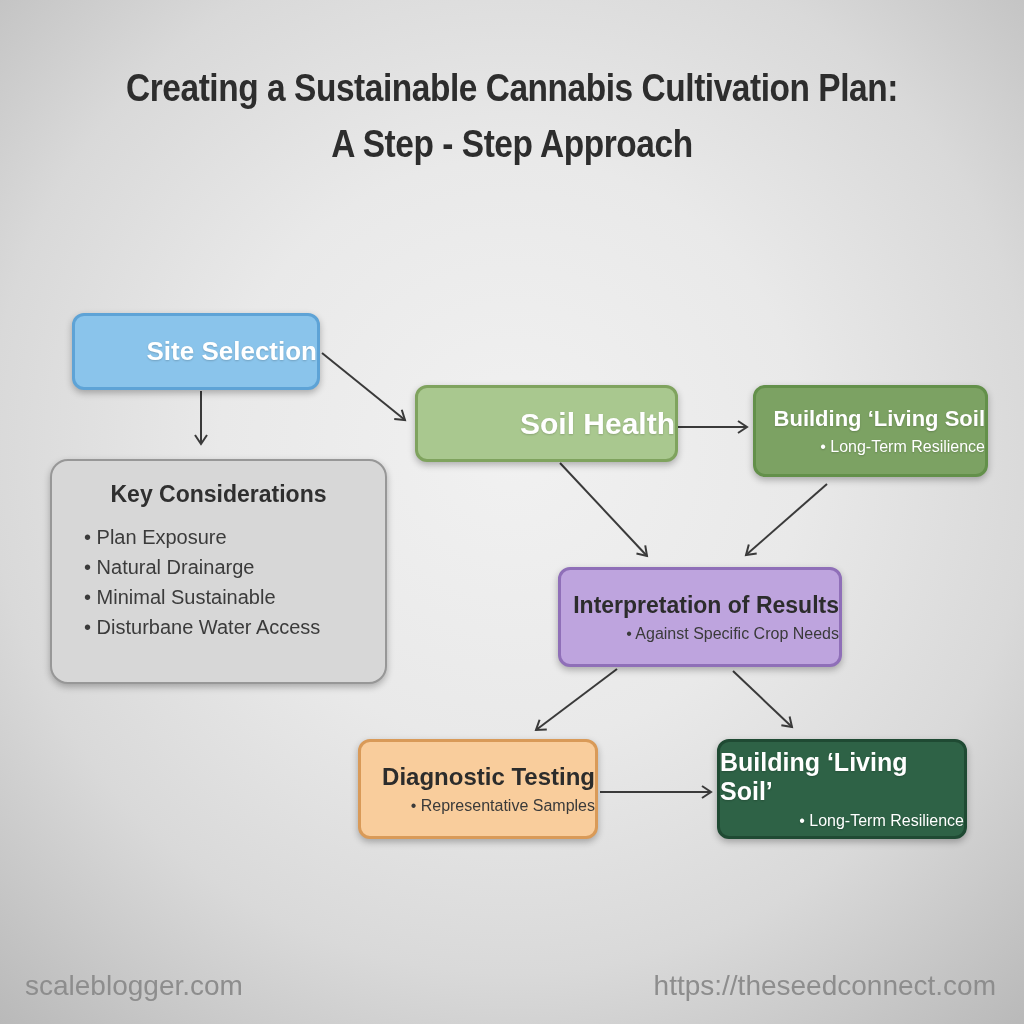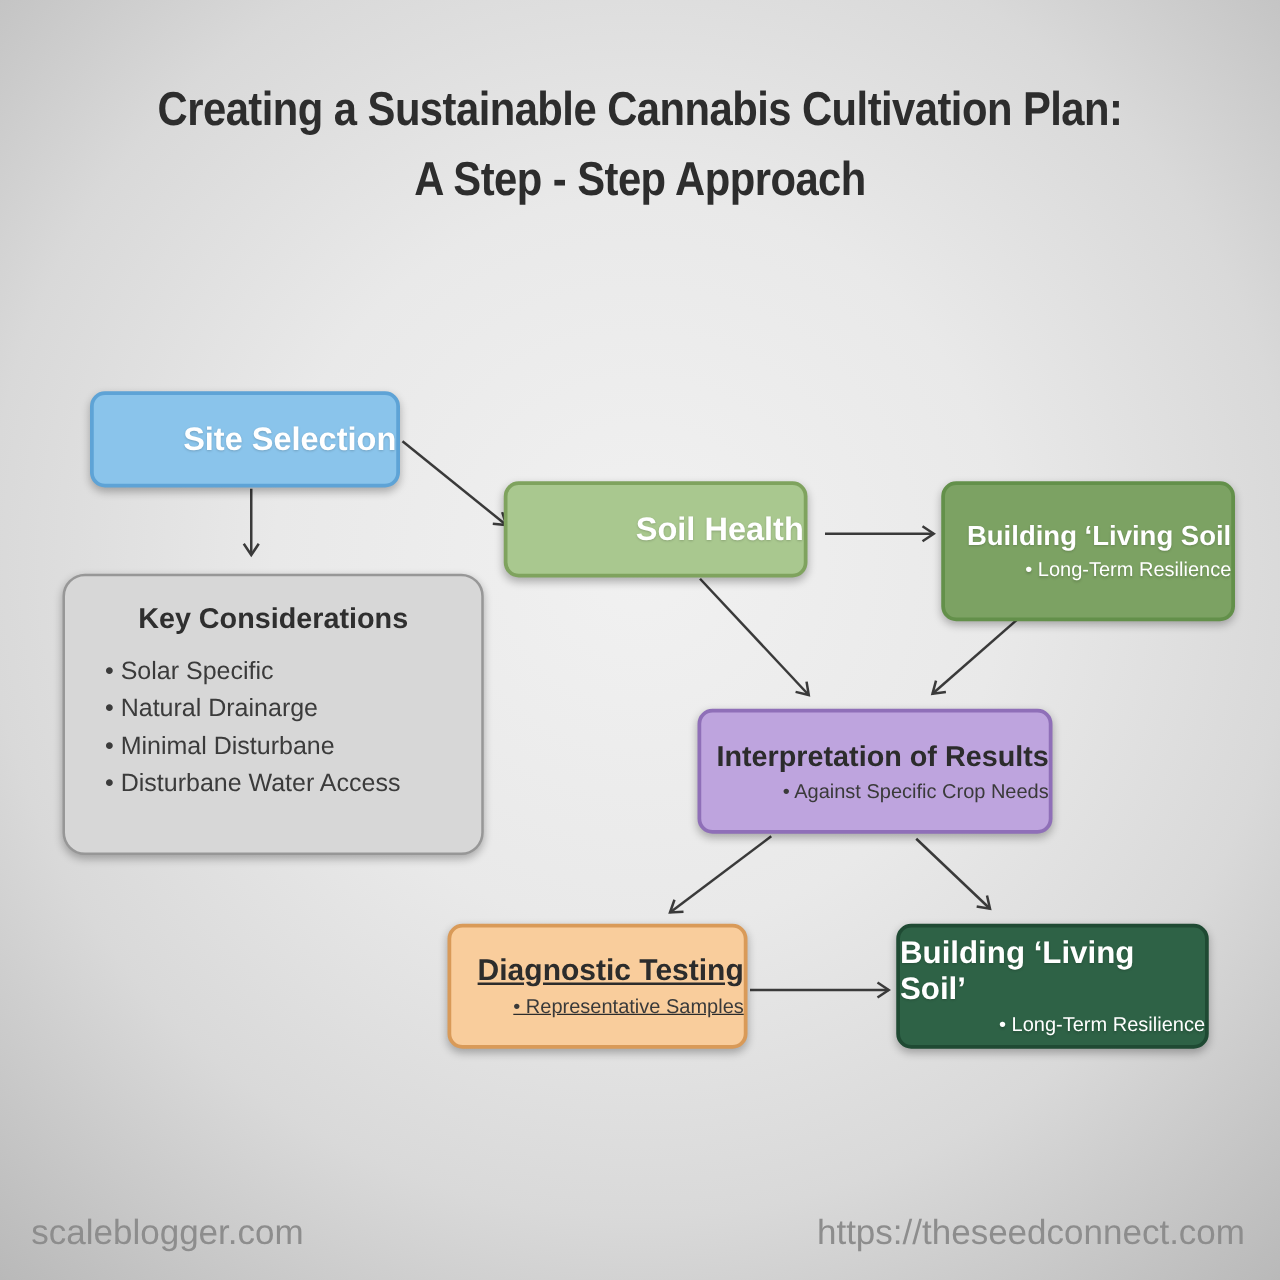--- a/index.html
+++ b/index.html
@@ -24,24 +24,24 @@
     position: absolute; z-index: 2; box-sizing: border-box;
     display: flex; flex-direction: column; justify-content: center; align-items: flex-end;
     border-radius: 12px;
     box-shadow: 0 3px 7px rgba(0,0,0,0.28);
   }
   .node .node-title { font-weight: bold; }
   .light-text { color: #ffffff; text-shadow: 0 1px 2px rgba(0,0,0,0.18); }
   .dark-text  { color: #2c2c2c; }
 
   #site-selection   { left: 72px;  top: 313px; width: 248px; height: 77px;  border: 3px solid #5ea3d6; font-size: 26px; }
-  #soil-health      { left: 403px; top: 385px; width: 243px; height: 77px;  border: 3px solid #7fa35e; font-size: 26px; }
-  #living-soil-top  { left: 753px; top: 385px; width: 235px; height: 112px;  border: 3px solid #63904a; font-size: 22px; }
+  #soil-health      { left: 415px; top: 385px; width: 263px; height: 77px;  border: 3px solid #7fa35e; font-size: 30px; }
+  #living-soil-top  { left: 753px; top: 385px; width: 235px; height: 92px;  border: 3px solid #63904a; font-size: 22px; }
   #interpretation   { left: 558px; top: 567px; width: 284px; height: 100px; border: 3px solid #8f6fb8; font-size: 23px; }
-  #diagnostic       { left: 358px; top: 739px; width: 240px; height: 100px; border: 3px solid #d99a58; font-size: 24px; text-decoration: underline; }
+  #diagnostic       { left: 358px; top: 739px; width: 240px; height: 100px; border: 3px solid #d99a58; font-size: 24px; }
   #living-soil-bottom{ left: 717px; top: 739px; width: 250px; height: 100px; border: 3px solid #1f4a33; font-size: 25px; }
 
   .node .node-bullet { font-size: 16px; margin-top: 6px; }
   #interpretation .node-bullet, #diagnostic .node-bullet { color: #3a3a3a; }
 
   #key-considerations {
     left: 50px; top: 459px; width: 337px; height: 225px;
     border: 2px solid #979797; border-radius: 18px;
     justify-content: flex-start; align-items: stretch;
   }
@@ -85,23 +85,23 @@
     </g>
   </svg>
 
   <div class="node light-text" id="site-selection" style="background: rgb(138, 196, 235);">
     <div class="node-title">Site Selection</div>
   </div>
 
   <div class="node" id="key-considerations" style="background: rgb(215, 215, 215);">
     <div class="node-title">Key Considerations</div>
     <div class="kc-list">
-      <div class="kc-item">• Solar Specific</div>
+      <div class="kc-item">• Plan Exposure</div>
       <div class="kc-item">• Natural Drainarge</div>
-      <div class="kc-item">• Minimal Disturbane</div>
+      <div class="kc-item">• Minimal Sustainable</div>
       <div class="kc-item">• Disturbane Water Access</div>
     </div>
   </div>
 
   <div class="node light-text" id="soil-health" style="background: rgb(169, 200, 143);">
     <div class="node-title">Soil Health</div>
   </div>
 
   <div class="node light-text" id="living-soil-top" style="background: rgb(124, 162, 99);">
     <div class="node-title">Building ‘Living Soil</div>

